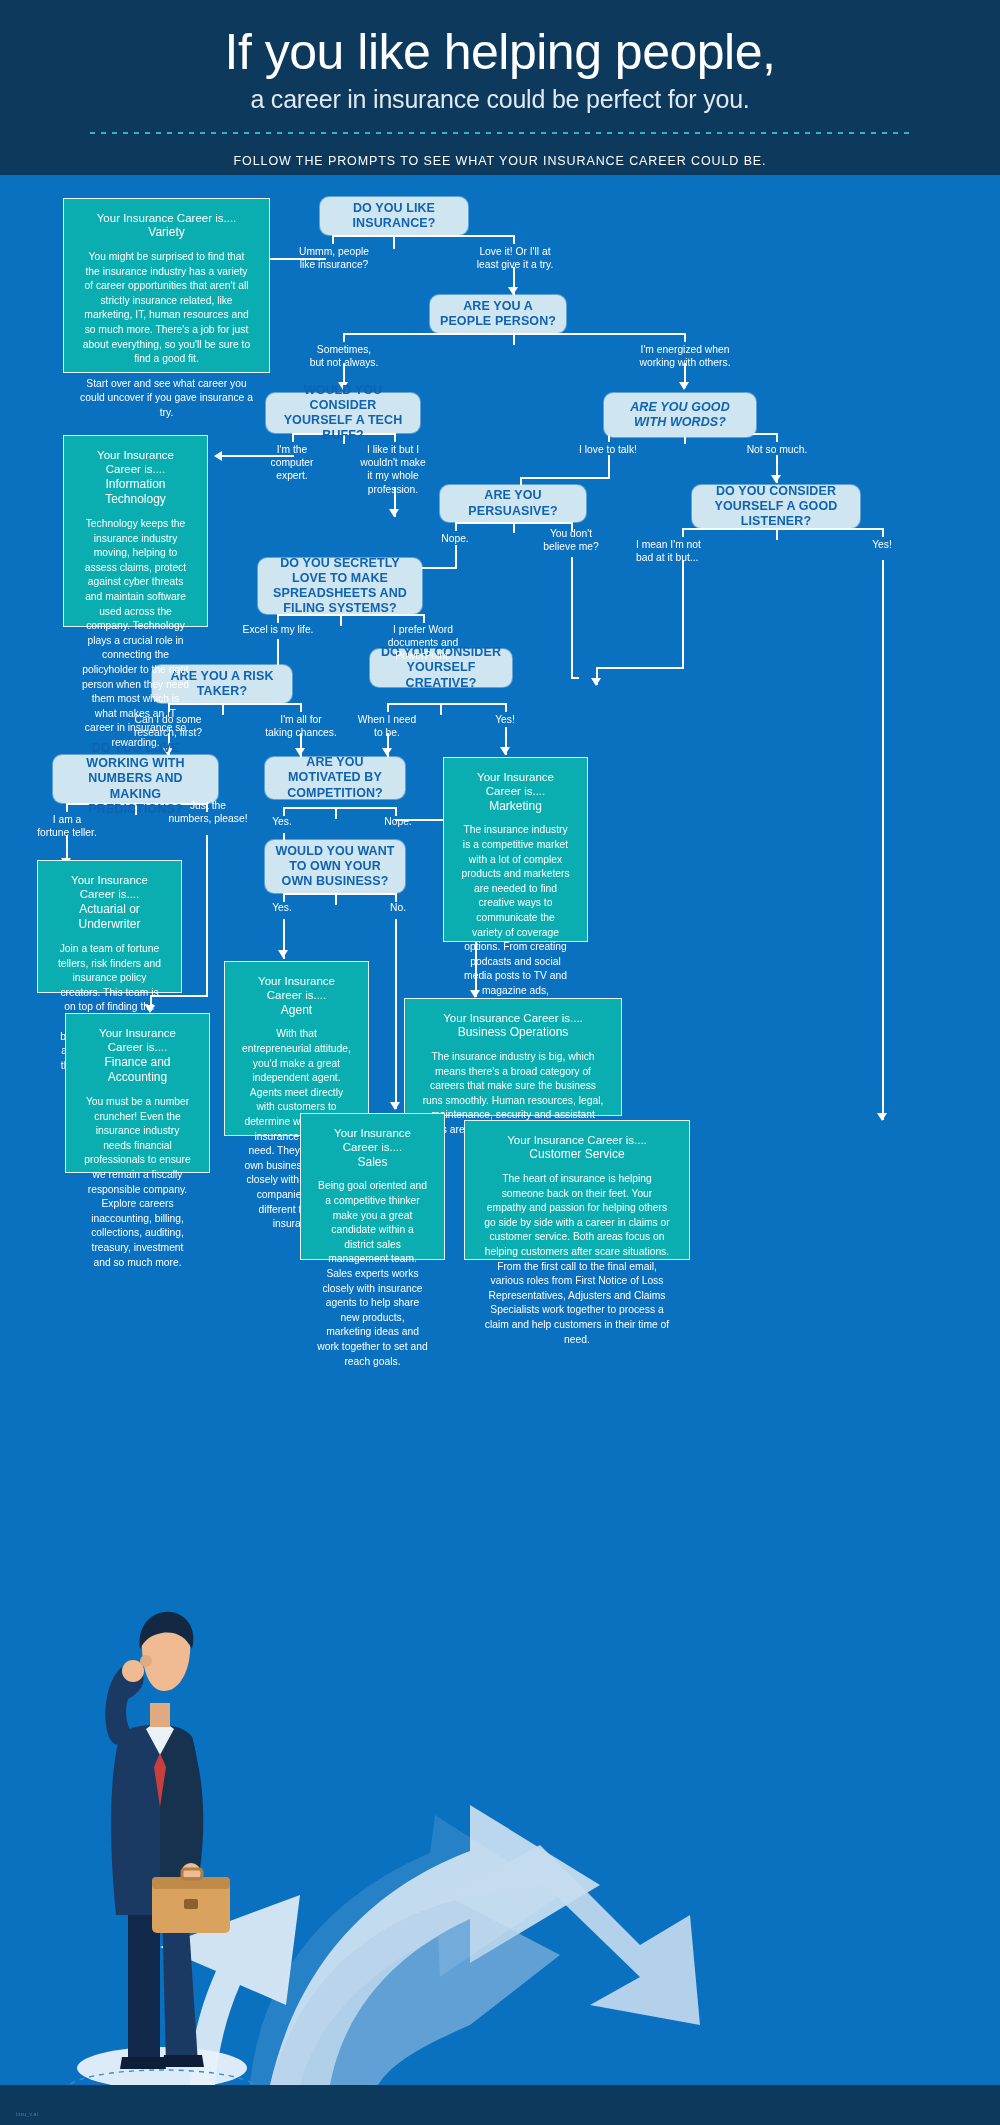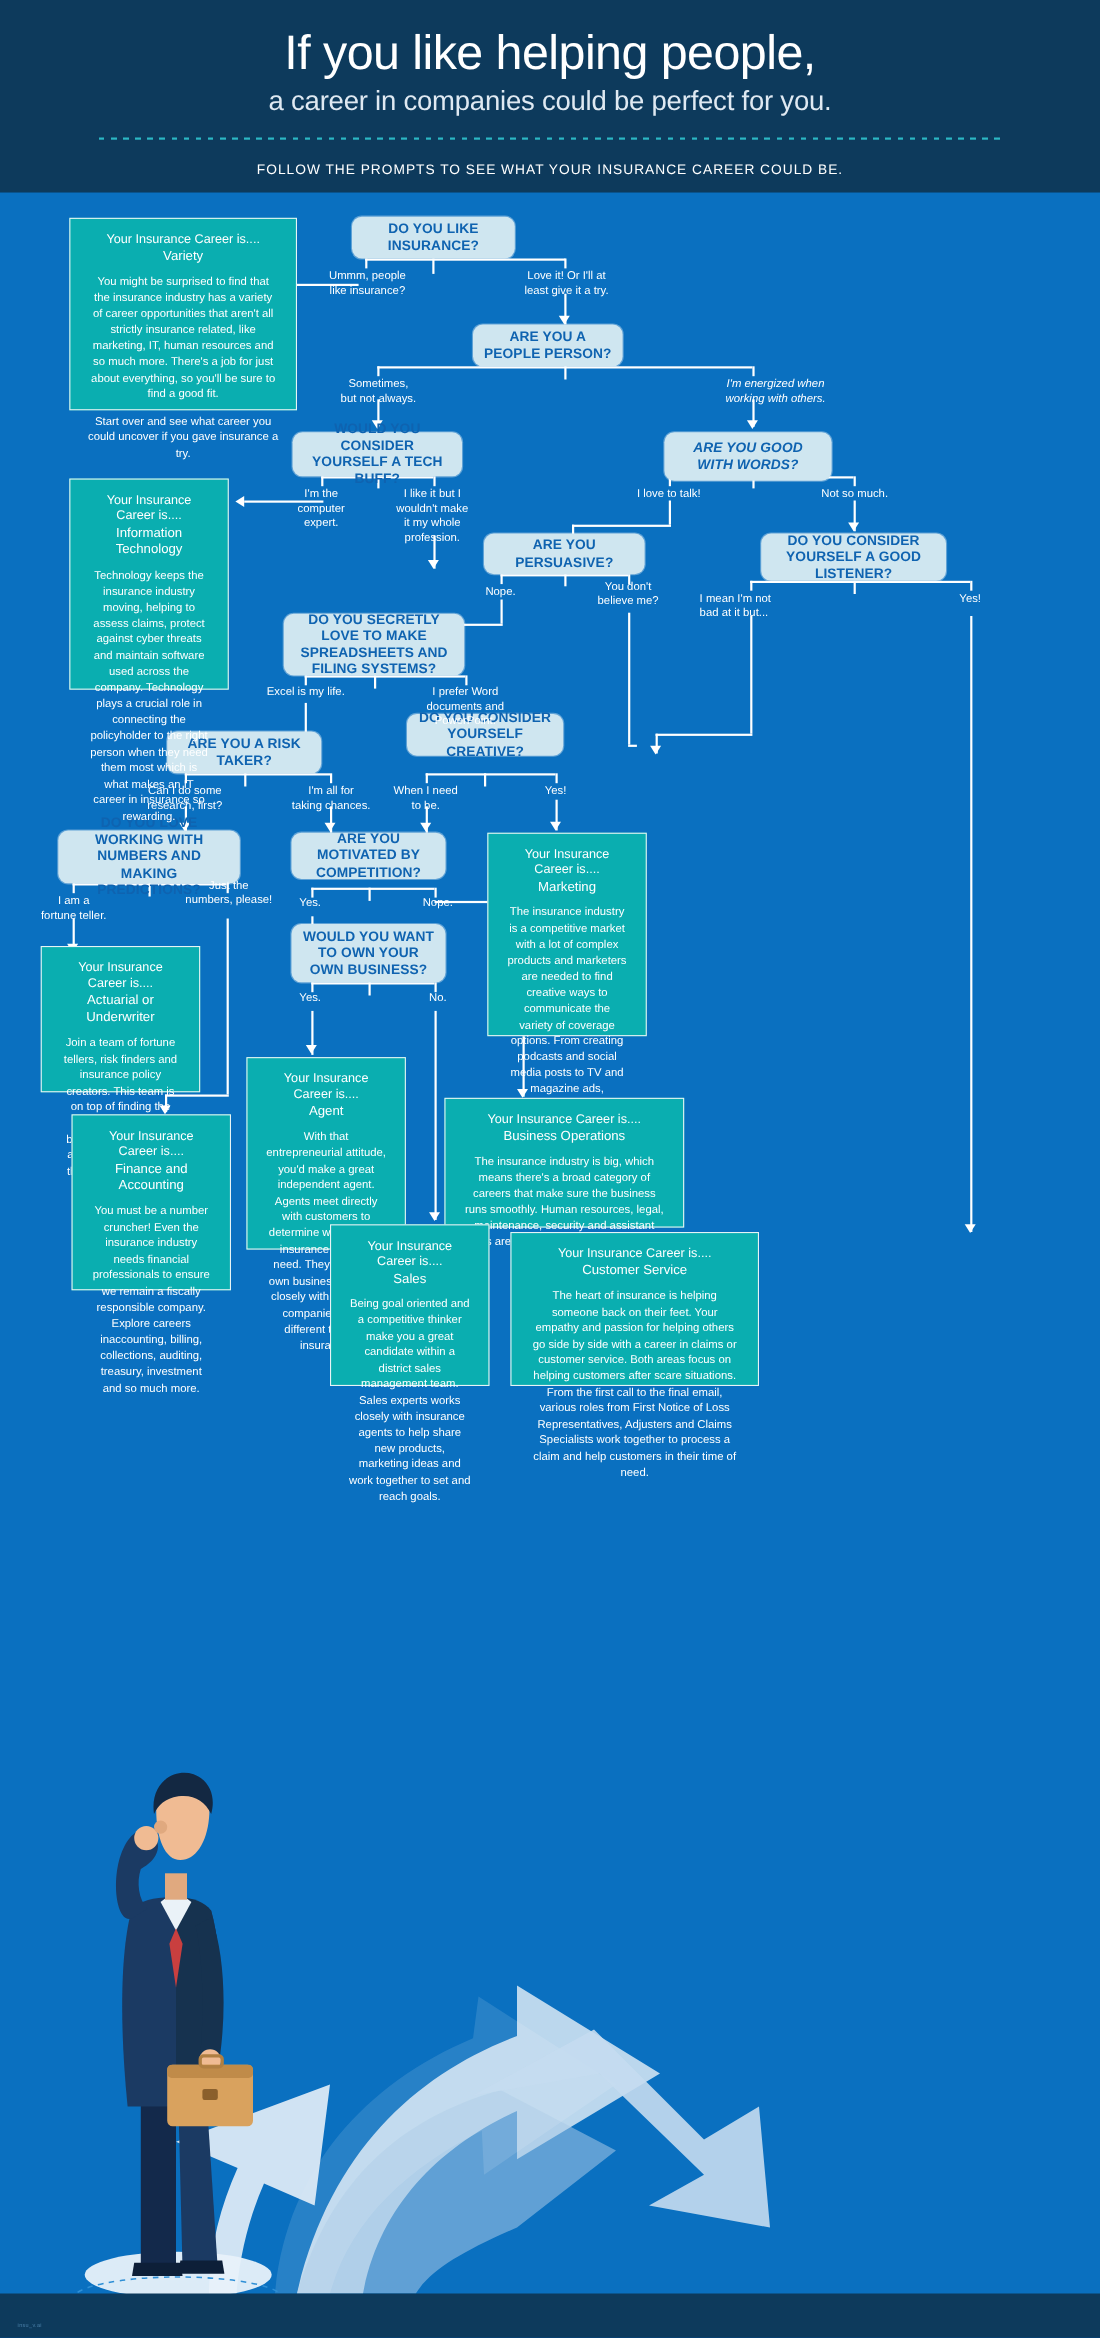--- a/index.html
+++ b/index.html
@@ -19,21 +19,21 @@
   
   .header {
     position: absolute;
     left: 0; top: 0;
     width: 1000px; height: 175px;
     background: #0d3a5c;
     text-align: center;
   }
   .header h1 {
     margin-top: 26px;
-    font-size: 44px;
+    font-size: 50px;
     font-weight: 400;
     color: #ffffff;
     letter-spacing: -0.5px;
     line-height: 1.05;
   }
   .header h2 {
     margin-top: 6px;
     font-size: 25px;
     font-weight: 400;
     color: #dfe9f2;
@@ -153,21 +153,21 @@
   
   .illus { position: absolute; left: 0; bottom: 0; width: 1000px; height: 640px; }
 </style>
 </head>
 <body>
 
 <div id="page">
 
   <div class="header">
     <h1>If you like helping people,</h1>
-    <h2>a career in companies could be perfect for you.</h2>
+    <h2>a career in insurance could be perfect for you.</h2>
     <div class="divider"></div>
     <h3>FOLLOW THE PROMPTS TO SEE WHAT YOUR INSURANCE CAREER COULD BE.</h3>
   </div>
 
   <div class="canvas">
 
     <div class="ln v" style="left:393px; top:60px; height:14px;"></div>
     <div class="ln h" style="left:332px; top:60px; width:182px;"></div>
     <div class="ln v" style="left:332px; top:60px; height:9px;"></div>
     <div class="ln v" style="left:513px; top:60px; height:9px;"></div>
@@ -348,21 +348,21 @@
       <span>WOULD YOU WANT TO OWN YOUR OWN BUSINESS?</span>
     </div>
 
     <div class="elabel" style="left:288px; top:70px; width:92px;">Ummm, people
 like insurance?</div>
     <div class="elabel" style="left:466px; top:70px; width:98px;">Love it! Or I'll at
 least give it a try.</div>
 
     <div class="elabel" style="left:298px; top:168px; width:92px;">Sometimes,
 but not always.</div>
-    <div class="elabel" style="left:644px; top:168px; width:122px;font-style:italic;">I'm energized when
+    <div class="elabel" style="left:624px; top:168px; width:122px;">I'm energized when
 working with others.</div>
 
     <div class="elabel" style="left:256px; top:268px; width:72px;">I'm the
 computer
 expert.</div>
     <div class="elabel" style="left:352px; top:268px; width:82px;">I like it but I
 wouldn't make
 it my whole
 profession.</div>
 

